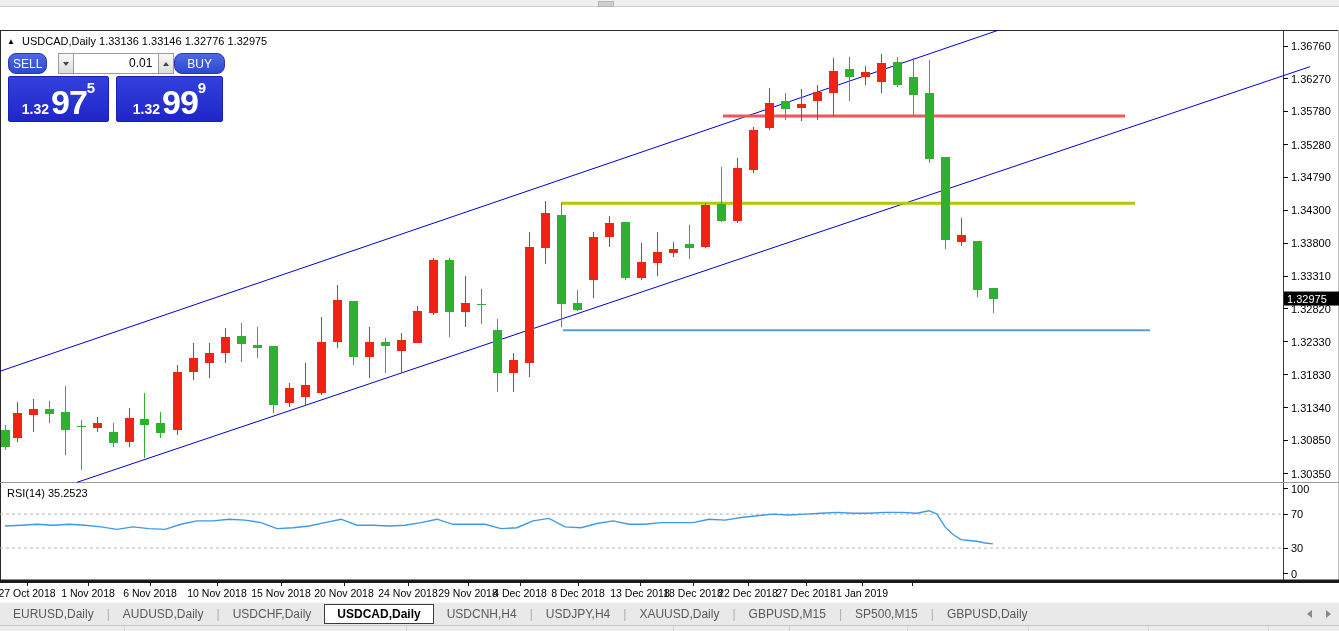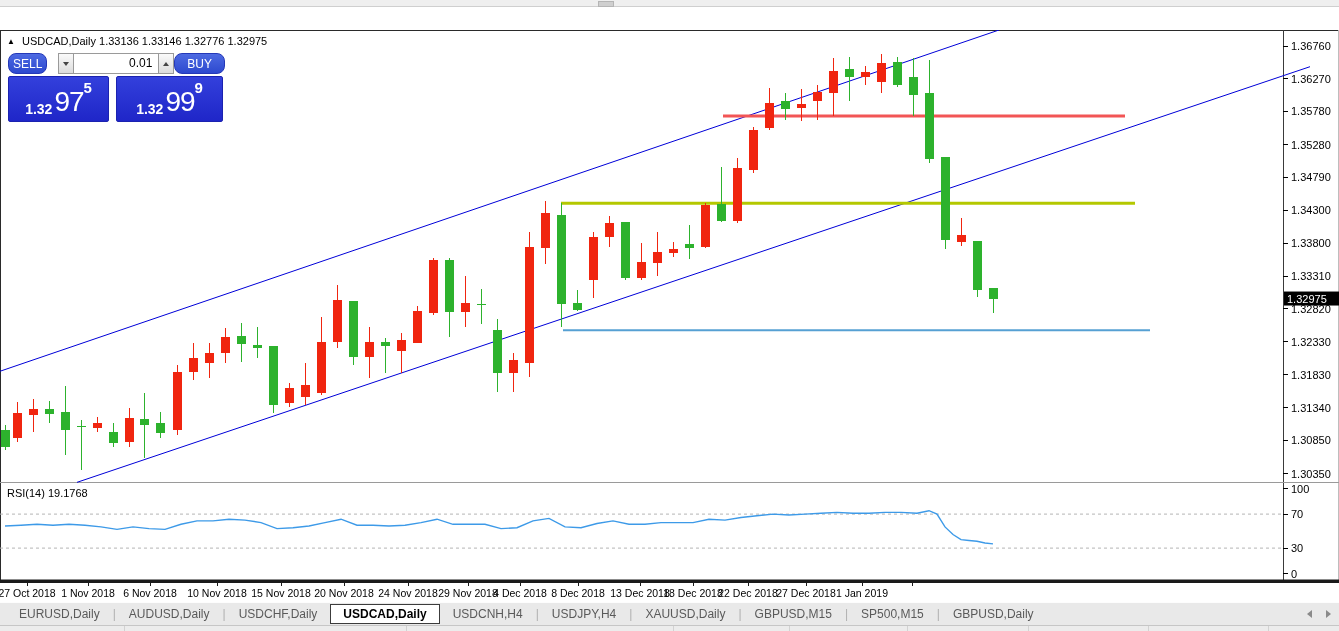--- a/index.html
+++ b/index.html
@@ -34,29 +34,29 @@
   .spin-btn .up{width:0;height:0;border-left:3px solid transparent;border-right:3px solid transparent;border-bottom:4px solid #444;}
   .spin-btn .down{width:0;height:0;border-left:3px solid transparent;border-right:3px solid transparent;border-top:4px solid #444;}
   .vol-field{width:72px;background:#fff;border-top:1px solid #9a9a9a;border-bottom:1px solid #9a9a9a;
              text-align:right;padding:0 6px;font-size:12px;line-height:19px;}
   .price-panels{display:flex;margin-top:2px;}
   .price-panel{height:42px;background:linear-gradient(#3340dc,#1f26c8);border:1px solid #1b22b0;border-radius:2px;color:#fff;
                display:flex;align-items:flex-end;justify-content:center;padding-bottom:2px;}
   .price-panel.sell{width:99px;}
   .price-panel.buy{width:105px;margin-left:7px;}
   .pp-small{font-size:14px;font-weight:bold;line-height:20px;margin-right:2px;}
-  .pp-big{font-size:28px;font-weight:normal;line-height:34px;letter-spacing:-1px;}
+  .pp-big{font-size:34px;font-weight:bold;line-height:34px;letter-spacing:-1px;}
   .pp-sup{font-size:15px;font-weight:bold;line-height:15px;align-self:flex-start;margin-top:3px;}
   
   .xaxis{position:absolute;left:0;top:581px;width:1339px;height:21px;background:#fff;border-top:2px solid #1a1a1a;}
   .date-label{position:absolute;top:4px;transform:translateX(-50%);font-size:10.5px;white-space:nowrap;color:#000;}
   .date-tick{position:absolute;top:0;width:1px;height:3px;background:#1a1a1a;}
   
   .tabbar{position:absolute;left:0;top:602px;width:1339px;height:23px;background:#e9e9e9;border-top:1px solid #fdfdfd;
-          display:flex;align-items:center;padding-left:6px;box-sizing:border-box;}
+          display:flex;align-items:center;box-sizing:border-box;}
   .tab{padding:2px 13px;color:#5a5a5a;font-size:12px;white-space:nowrap;}
   .tab.active{background:#ffffff;border:1px solid #3c3c3c;color:#000;font-weight:bold;padding:2px 12px;}
   .tab-sep{color:#b0b0b0;font-size:12px;}
   .tab-arrows{margin-left:auto;margin-right:8px;display:flex;gap:14px;align-items:center;}
   .arr-left{width:0;height:0;border-top:4px solid transparent;border-bottom:4px solid transparent;border-right:5px solid #8a8a8a;}
   .arr-right{width:0;height:0;border-top:4px solid transparent;border-bottom:4px solid transparent;border-left:5px solid #8a8a8a;}
   
   .statusbar{position:absolute;left:0;top:625px;width:1339px;height:6px;background:#ececec;border-top:1px solid #c6c6c6;}
   .statusbar .sb-sep{position:absolute;top:0;width:1px;height:6px;background:#d2d2d2;}
 </style>
@@ -280,21 +280,21 @@
           <span class="pp-sup">5</span>
         </div>
         <div class="price-panel buy">
           <span class="pp-small">1.32</span>
           <span class="pp-big">99</span>
           <span class="pp-sup">9</span>
         </div>
       </div>
     </div>
 
-    <div class="rsi-label">RSI(14) 19.1768</div>
+    <div class="rsi-label">RSI(14) 35.2523</div>
   </div>
 
   <div class="xaxis" id="date-axis">
       <div class="date-tick" style="left: 27px;"></div>
       <div class="date-label" style="left: 27px;">27 Oct 2018</div>
       <div class="date-tick" style="left: 88px;"></div>
       <div class="date-label" style="left: 88px;">1 Nov 2018</div>
       <div class="date-tick" style="left: 150px;"></div>
       <div class="date-label" style="left: 150px;">6 Nov 2018</div>
       <div class="date-tick" style="left: 217px;"></div>

